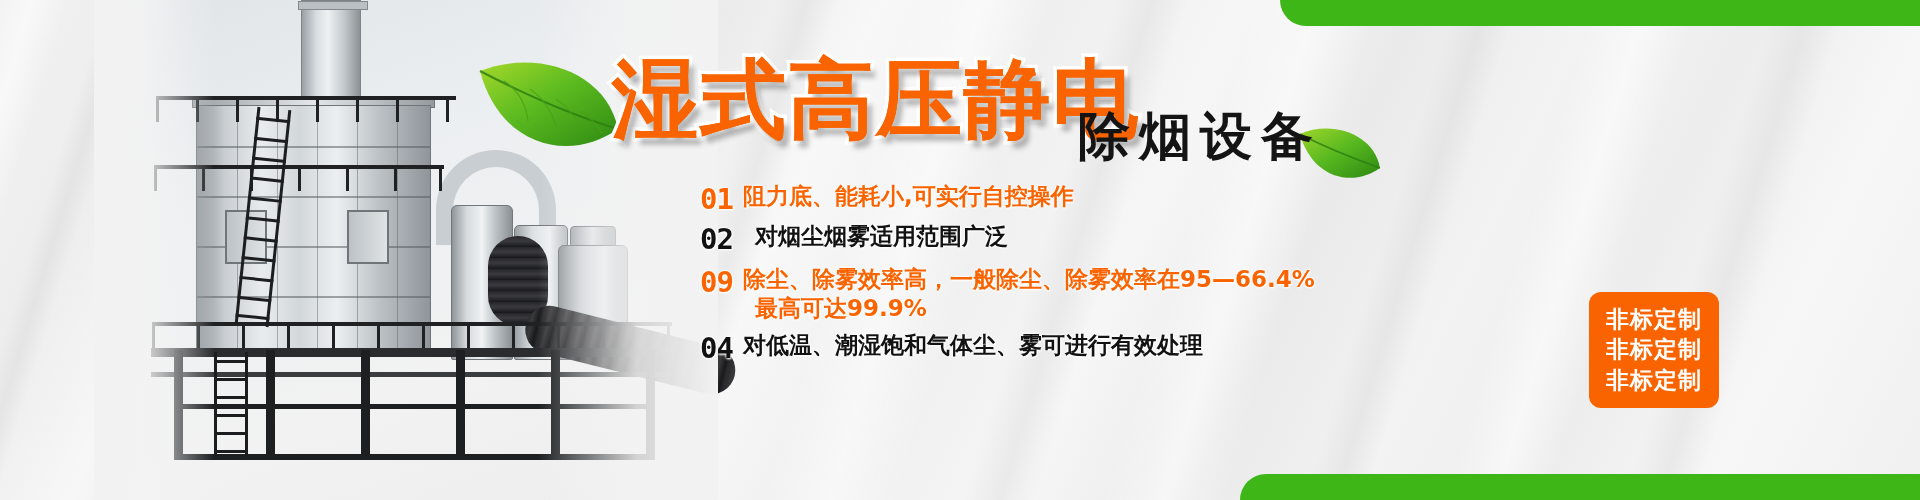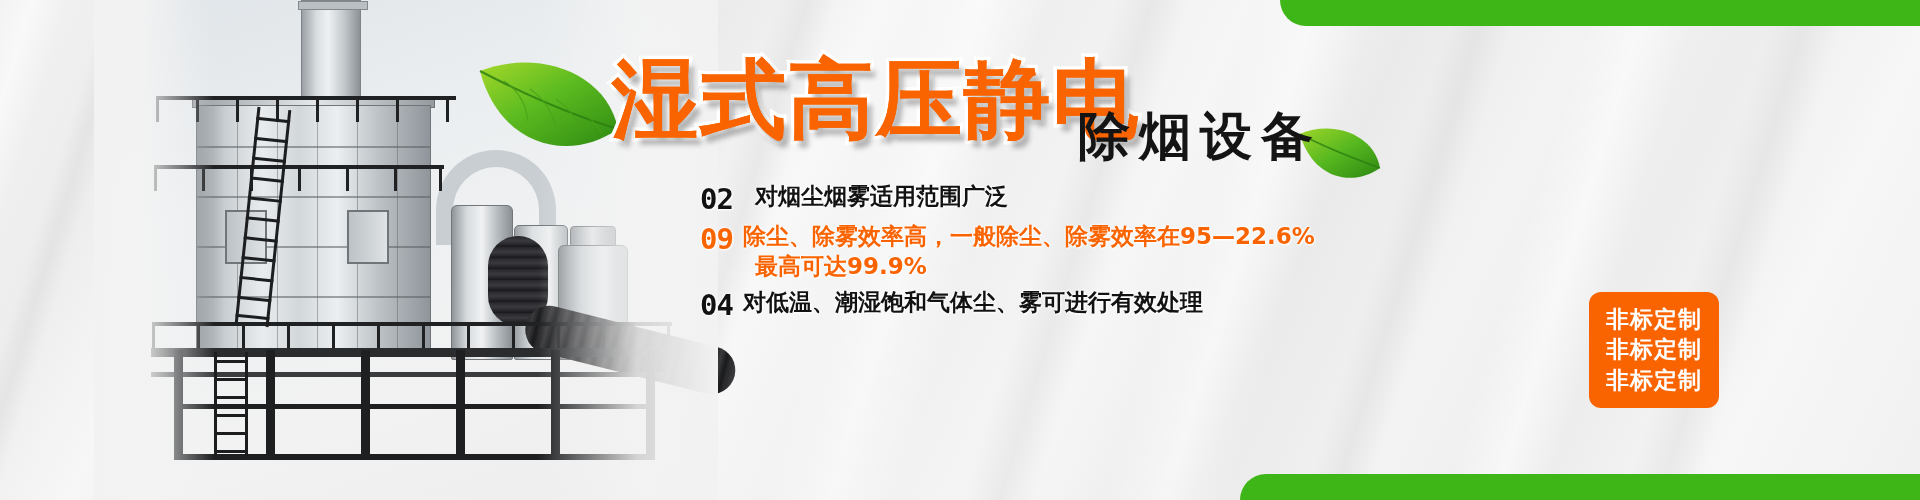--- a/index.html
+++ b/index.html
@@ -355,32 +355,38 @@
       <path d="M4 10 C30 24 62 36 84 44" stroke="#2b7d10" stroke-width="1.6" fill="none" opacity=".8"></path>
     </svg>
   </div>
 
   <div class="headline">湿式高压静电</div>
   <div class="headline-fill">湿式高压静电</div>
   <div class="subhead">除烟设备</div>
 
   <div class="features">
 
+    <div class="feat orange">
+      <span class="num">01</span>
+      <span class="txt">
+        <span>阻力底、能耗小,可实行自控操作</span>
+      </span>
+    </div>
 
     <div class="feat dark">
       <span class="num">02</span>
       <span class="txt">
         <span class="l2">对烟尘烟雾适用范围广泛</span>
       </span>
     </div>
 
     <div class="feat orange">
       <span class="num">09</span>
       <span class="txt">
-        <span>除尘、除雾效率高，一般除尘、除雾效率在95—22.6%</span>
+        <span>除尘、除雾效率高，一般除尘、除雾效率在95—66.4%</span>
         <span class="l2">最高可达99.9%</span>
       </span>
     </div>
 
     <div class="feat dark">
       <span class="num">04</span>
       <span class="txt">
         <span>对低温、潮湿饱和气体尘、雾可进行有效处理</span>
       </span>
     </div>

